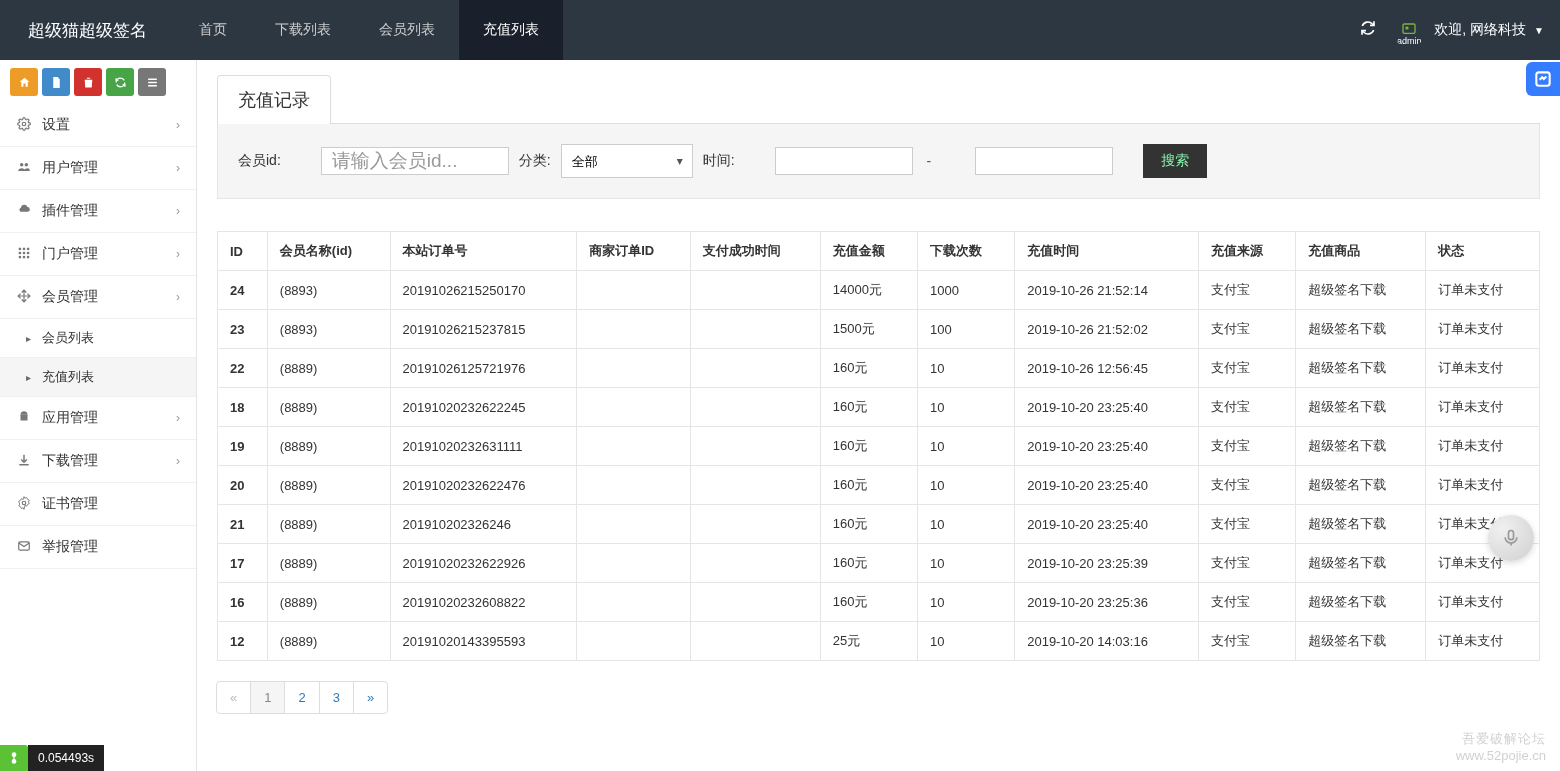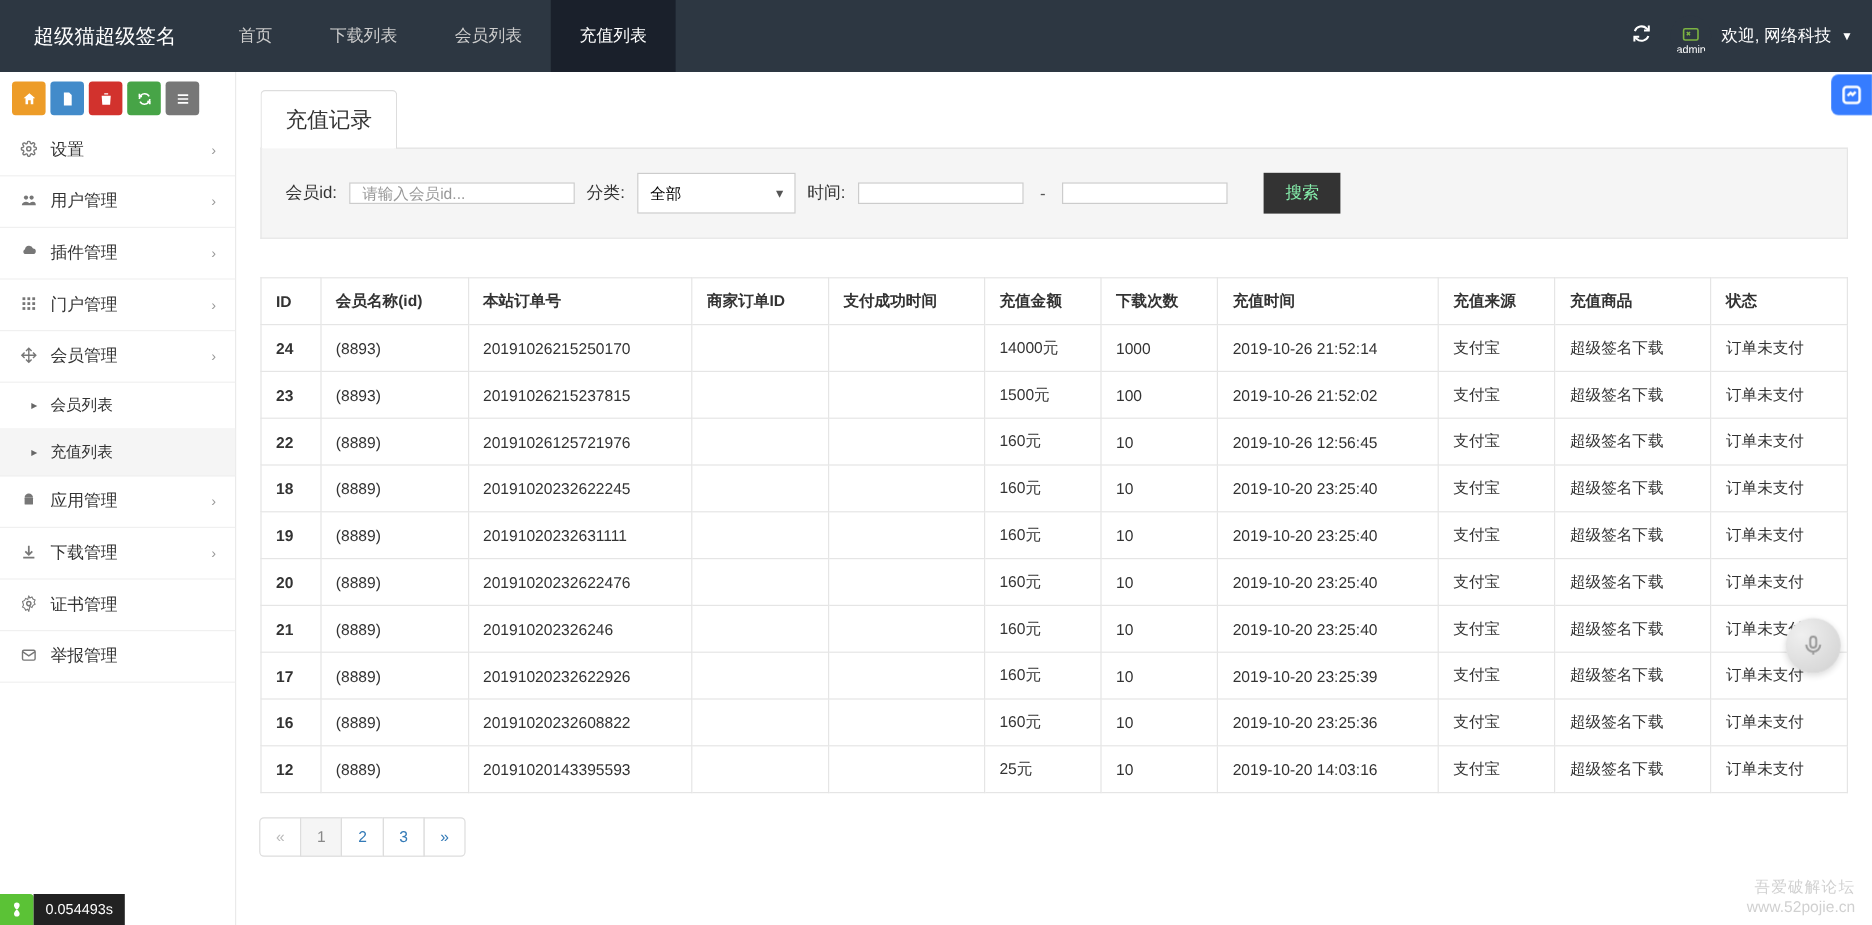--- a/index.html
+++ b/index.html
@@ -40,21 +40,21 @@
 .submenu-item .bullet { width: 8px; margin-right: 8px; color: #666; font-size: 10px; }
 .submenu-item.active { background: #f5f5f5; }
 
 
 .main { flex: 1; padding: 0 20px 20px 20px; background: #fff; overflow: auto; }
 .content-tabs { border-bottom: 1px solid #ddd; margin-top: 14px; }
 .content-tab { display: inline-block; padding: 12px 20px; border: 1px solid #ddd; border-bottom: none; background: #fff; font-size: 18px; border-top-left-radius: 4px; border-top-right-radius: 4px; position: relative; top: 1px; }
 
 .filter-bar { background: #f5f5f5; border: 1px solid #e5e5e5; border-top: none; padding: 20px 20px; display: flex; align-items: center; gap: 10px; font-size: 14px; flex-wrap: wrap; }
 .filter-label { color: #333; }
-.filter-input { height: 18px; border: 1px solid #ccc; background: #fff; padding: 0 10px; font-size: 13px; }
+.filter-input { height: 28px; border: 1px solid #ccc; background: #fff; padding: 0 10px; font-size: 19px; margin-left: 30px; }
 .input-member { width: 188px; }
 .input-member::placeholder { color: #999; }
 .select-category { height: 34px; border: 1px solid #ccc; background: #fff; padding: 0 28px 0 10px; font-size: 13px; appearance: none; -webkit-appearance: none; position: relative; width: 132px; }
 .select-wrap { position: relative; display: inline-block; }
 .select-wrap::after { content: "▾"; position: absolute; right: 10px; top: 50%; transform: translateY(-50%); pointer-events: none; font-size: 12px; color: #555; }
 .time-sep { color: #555; padding: 0 4px; }
 .input-time { width: 138px; }
 .search-btn { background: #333; color: #86efac; border: none; height: 34px; padding: 0 18px; cursor: pointer; font-size: 14px; margin-left: 20px; }
 
 

